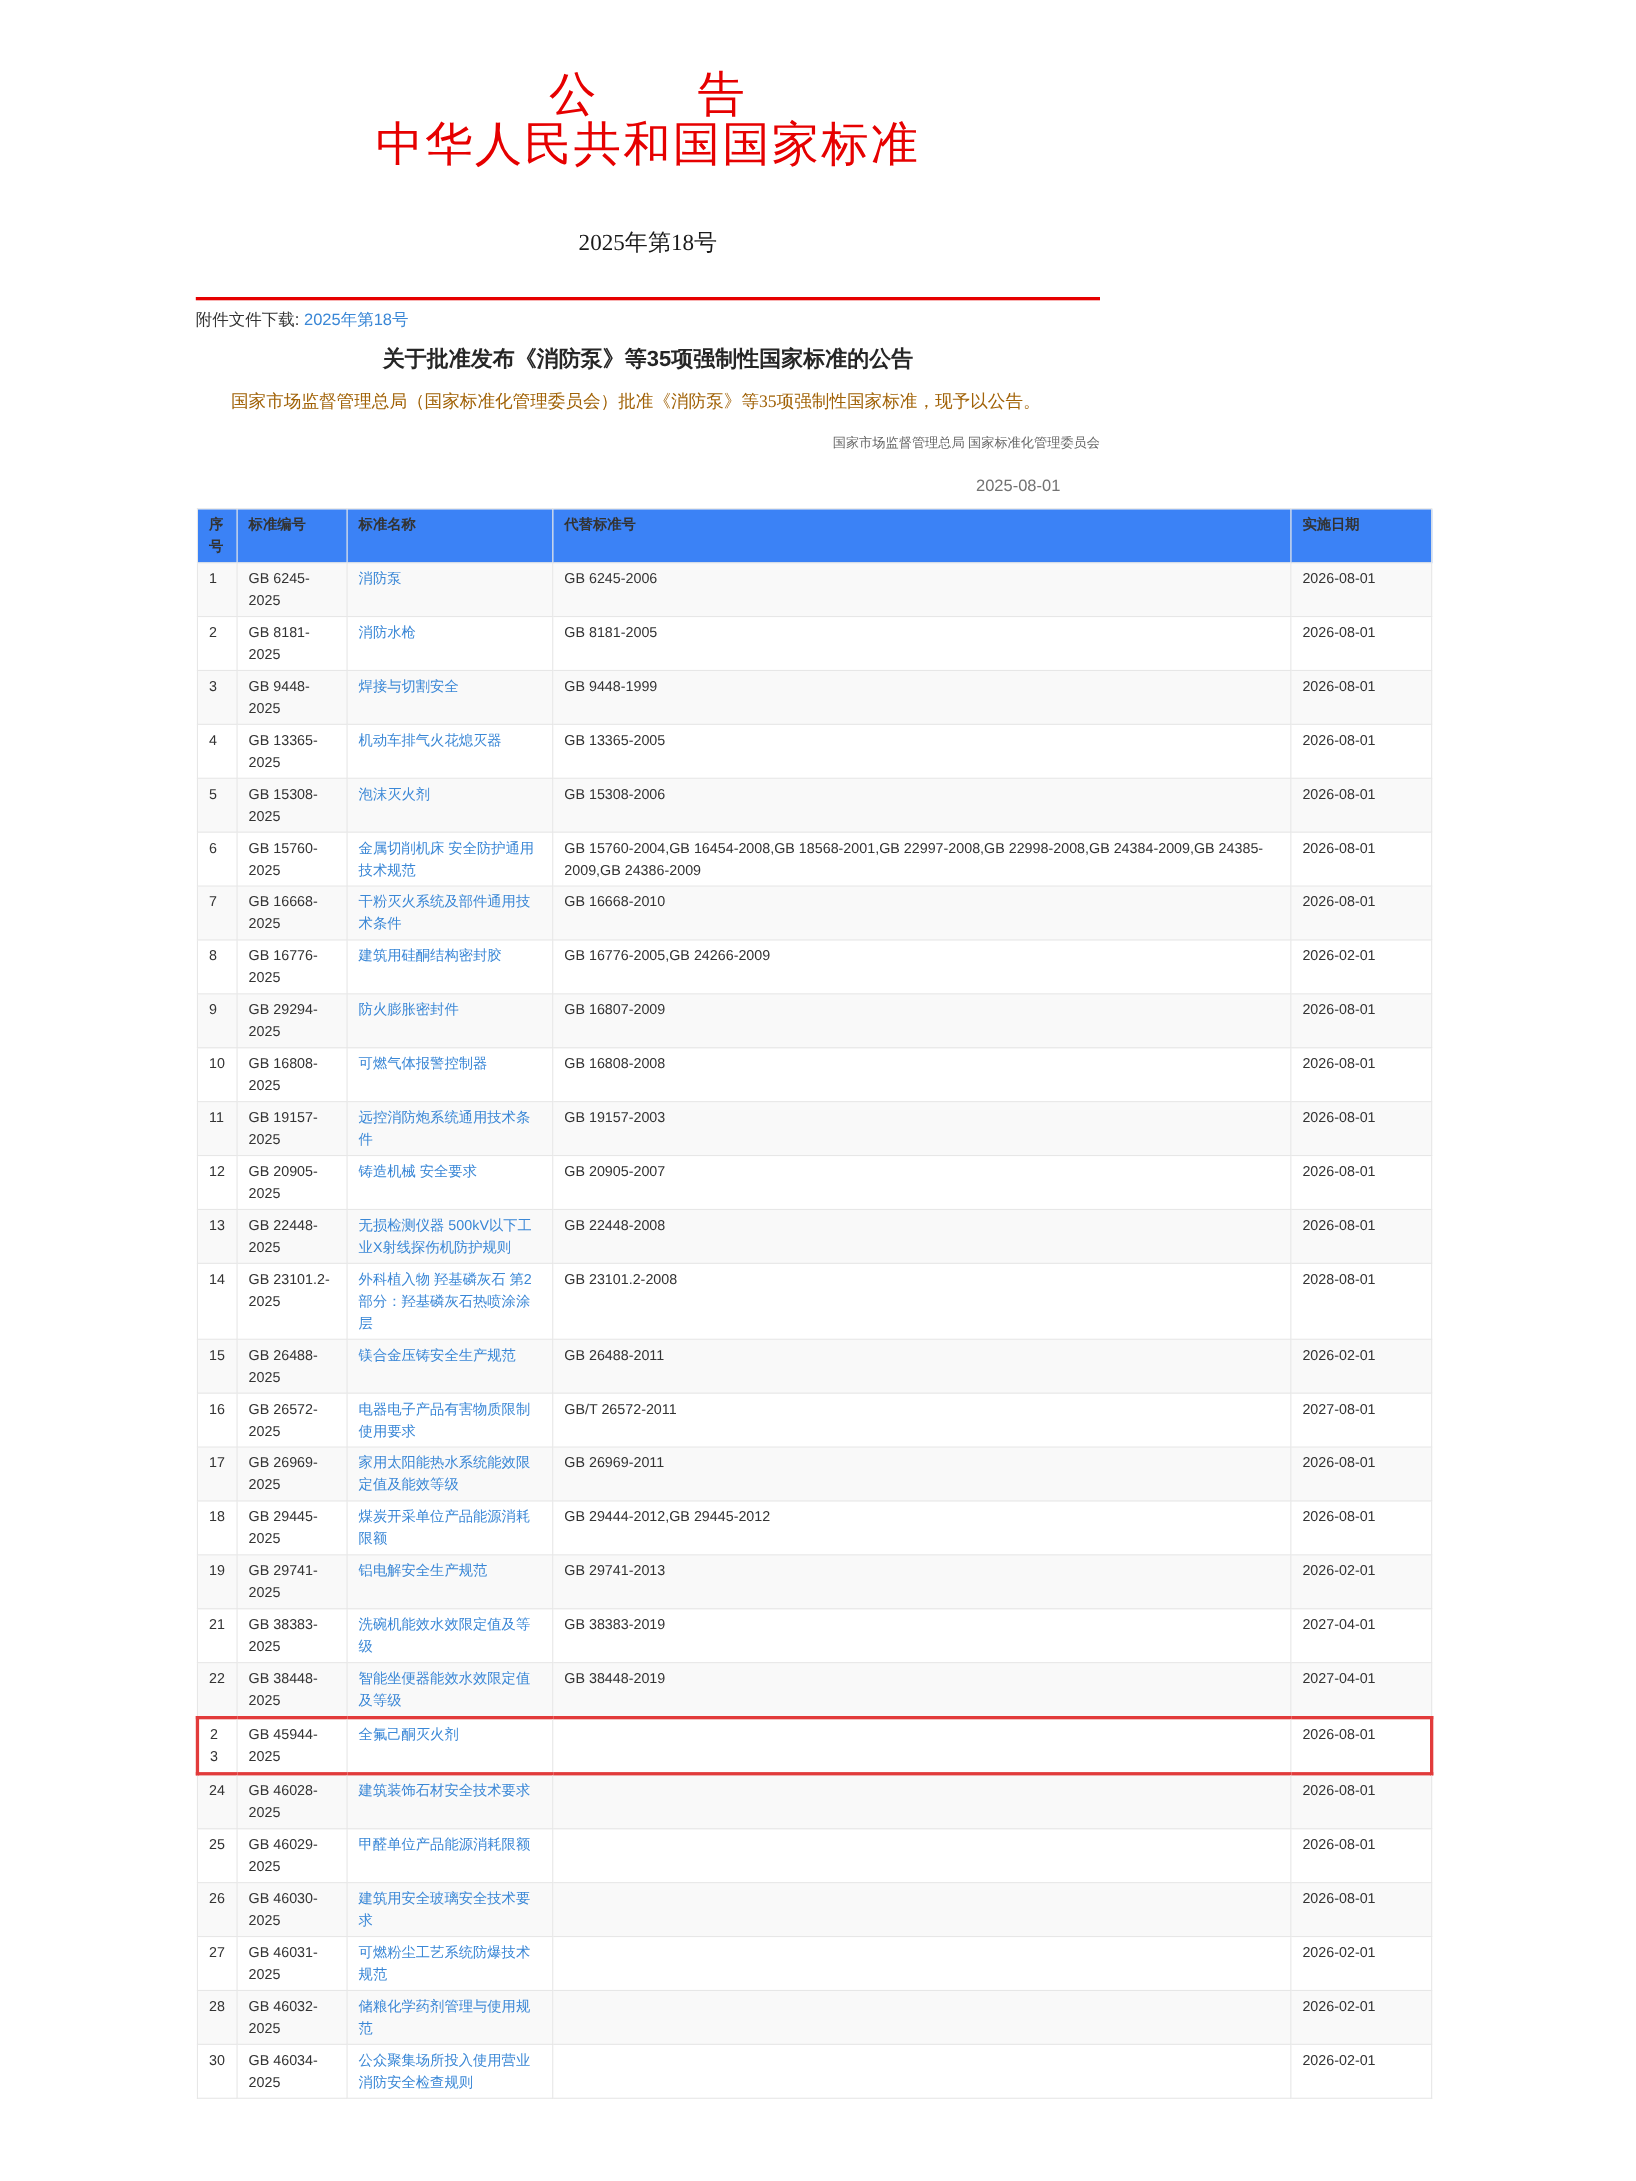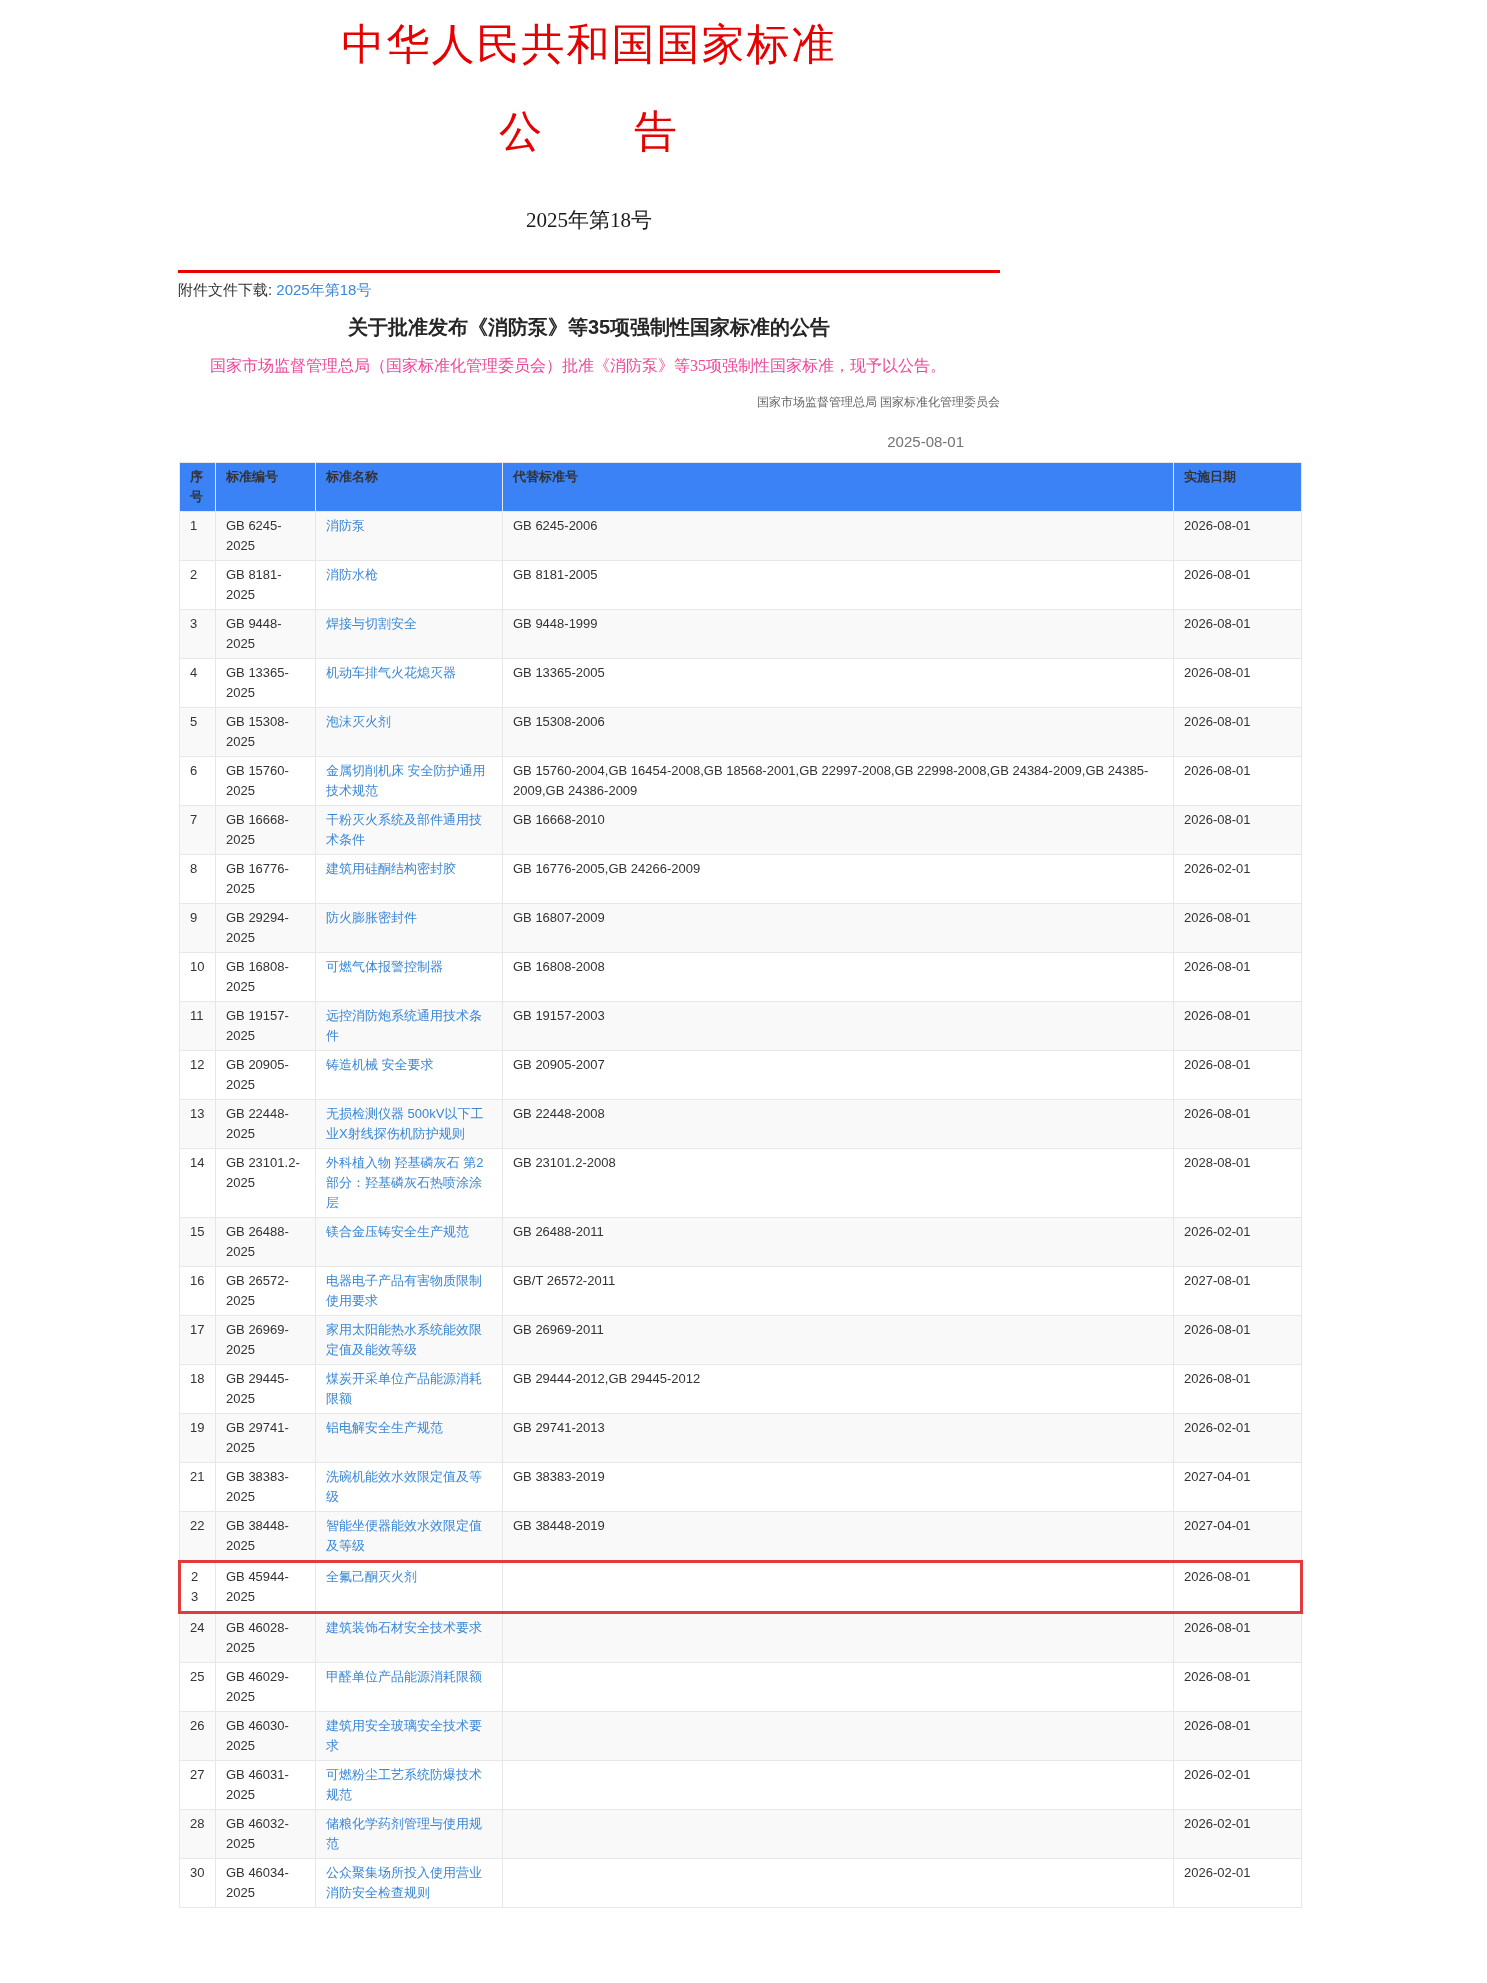--- a/index.html
+++ b/index.html
@@ -25,21 +25,21 @@
 
   .attach-row { margin-top:8px; font-size:15px; color:#333; }
   .attach-row a { color:#3a87d6; text-decoration:none; }
 
   .ann-title {
     text-align:center; font-size:20px; font-weight:bold; color:#262626;
     margin-top:14px; line-height:1.3;
   }
   .ann-body {
     font-family:"Liberation Serif","DejaVu Serif",serif;
-    font-size:16px; color:#ec4899; margin-top:14px; line-height:1.5;
+    font-size:16px; color:#a16207; margin-top:14px; line-height:1.5;
     text-indent:2em;
   }
   .sign-line {
     font-family:"Liberation Serif","DejaVu Serif",serif;
     font-size:12px; color:#666; text-align:right; margin-top:16px;
   }
   .date-line {
     font-size:15px; color:#737373; text-align:right; margin-top:22px; padding-right:36px;
   }
 
@@ -64,22 +64,22 @@
   table.std tr.hl td { border-top:3px solid #e23b3b; border-bottom:3px solid #e23b3b; }
   table.std tr.hl td:first-child { border-left:3px solid #e23b3b; }
   table.std tr.hl td:last-child  { border-right:3px solid #e23b3b; }
 </style>
 </head>
 <body>
 
 <div class="page">
 
   <div class="text-col">
+    <div class="big-title second">公　　告</div>
     <div class="big-title">中华人民共和国国家标准</div>
-    <div class="big-title second">公　　告</div>
     <div class="issue-no">2025年第18号</div>
 
     <hr class="red-rule">
 
     <div class="attach-row">
       <span>附件文件下载:</span>
       <a>2025年第18号</a>
     </div>
 
     <div class="ann-title">关于批准发布《消防泵》等35项强制性国家标准的公告</div>

